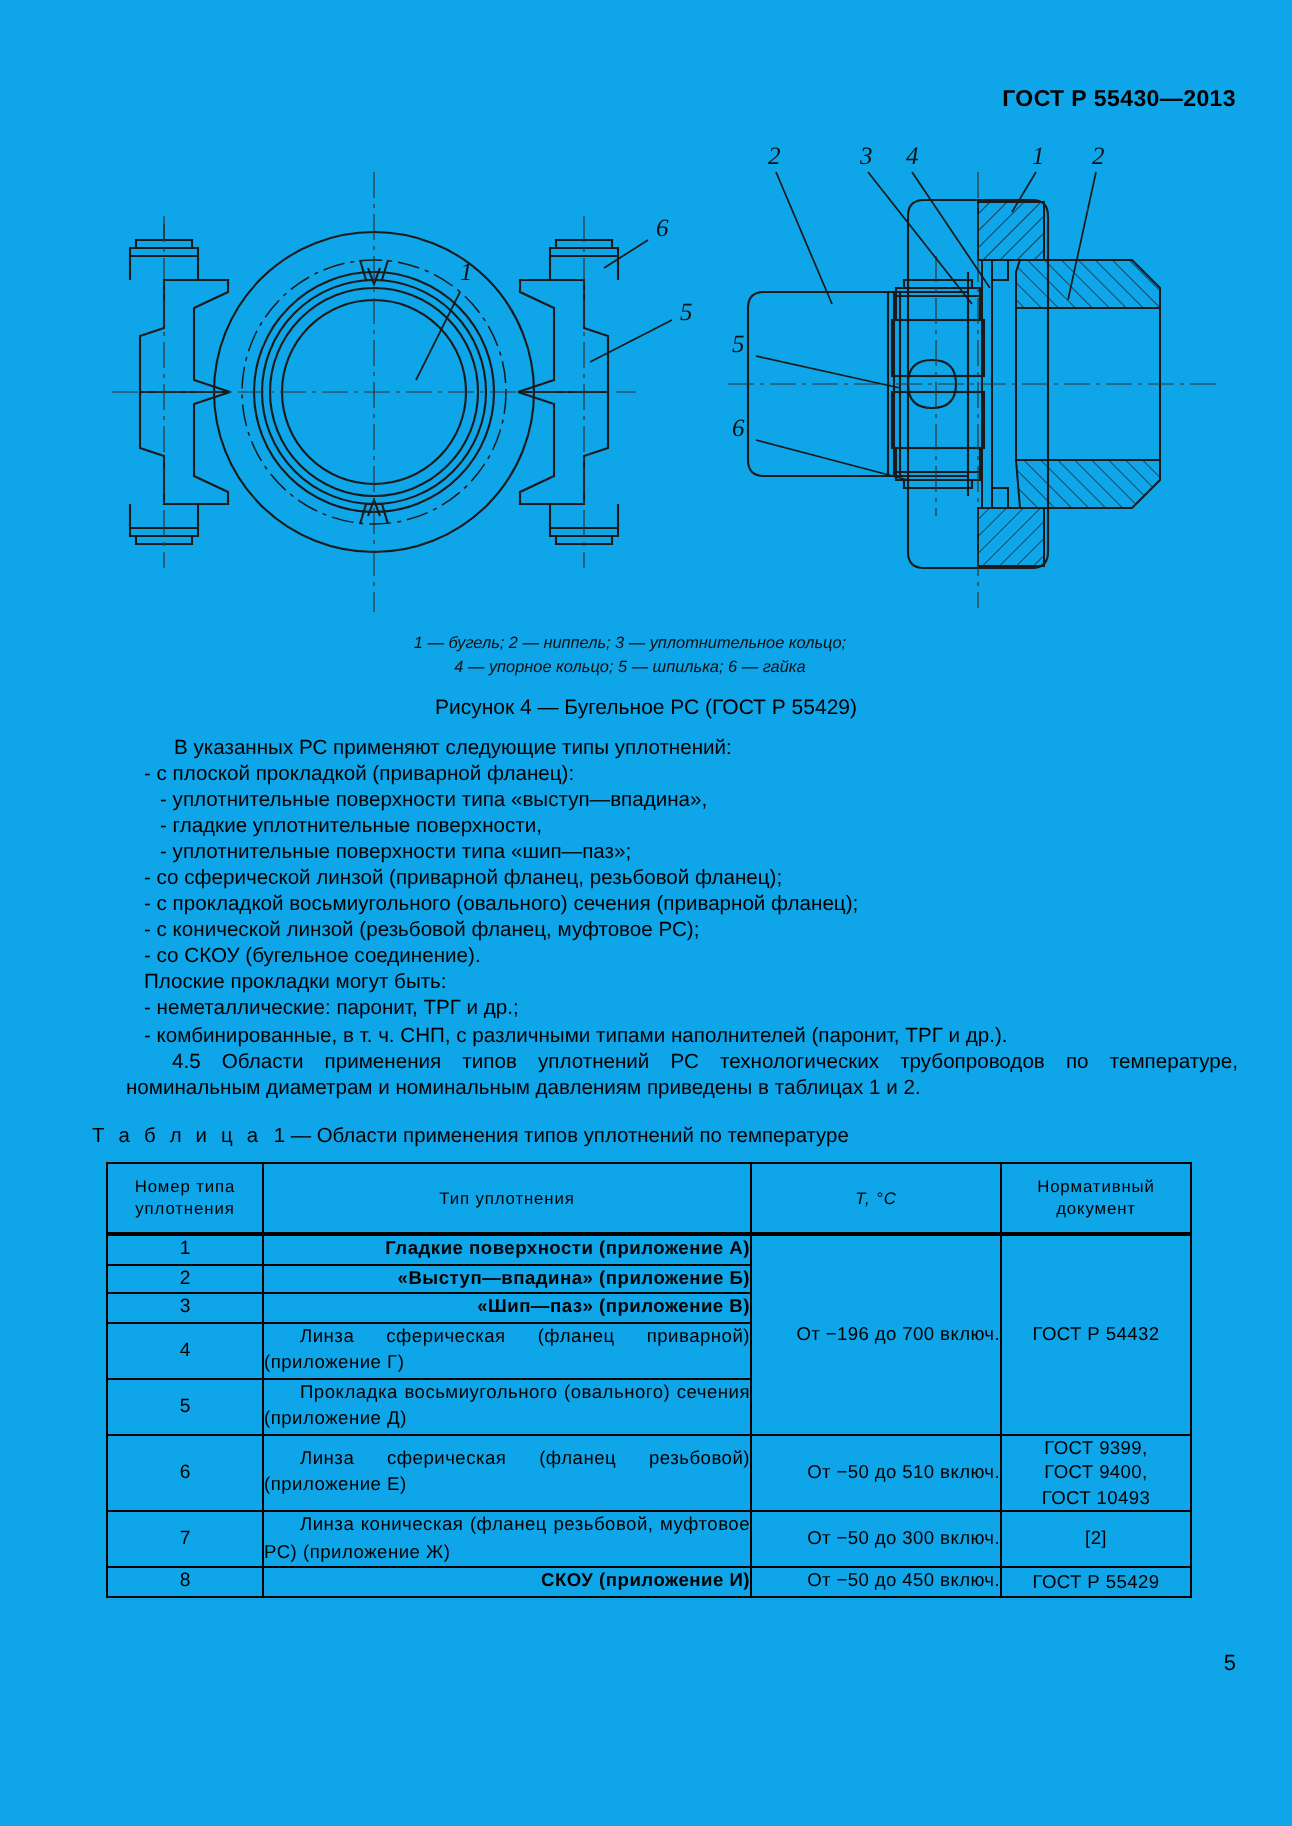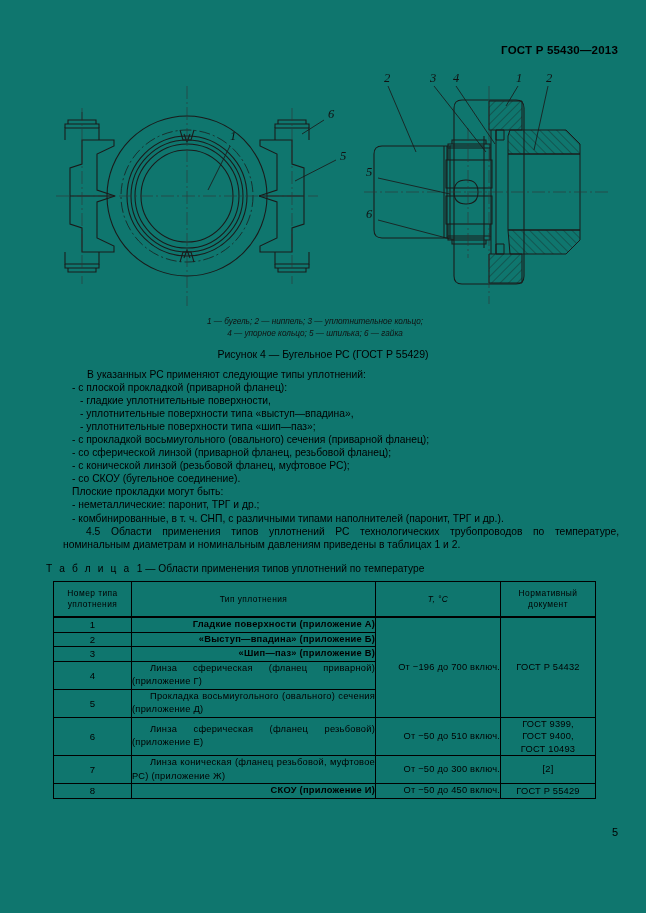--- a/index.html
+++ b/index.html
@@ -14,21 +14,21 @@
     font-family: "Liberation Sans", sans-serif;
     color: #000000;
     overflow: hidden;
   }
 
   .page {
     position: absolute;
     left: 0; top: 0;
     width: 646px;
     height: 913px;
-    background: #0f766e;
+    background: #0ea5e9;
   }
 
   
   .doc-header {
     position: absolute;
     top: 44px;
     right: 28px;
     font-size: 11.5px;
     font-weight: bold;
     letter-spacing: 0.2px;
@@ -339,25 +339,25 @@
   <div class="fig-legend">
     <span class="ln">1 — бугель; 2 — ниппель; 3 — уплотнительное кольцо;</span>
     <span class="ln">4 — упорное кольцо; 5 — шпилька; 6 — гайка</span>
   </div>
 
   <div class="fig-caption">Рисунок 4 — Бугельное РС (ГОСТ Р 55429)</div>
 
   <div class="body-text">
     <p class="ind-1">В указанных РС применяют следующие типы уплотнений:</p>
     <p class="lvl-1">- с плоской прокладкой (приварной фланец):</p>
+    <p class="lvl-2">- уплотнительные поверхности типа «выступ—впадина»,</p>
     <p class="lvl-2">- гладкие уплотнительные поверхности,</p>
-    <p class="lvl-2">- уплотнительные поверхности типа «выступ—впадина»,</p>
     <p class="lvl-2">- уплотнительные поверхности типа «шип—паз»;</p>
+    <p class="lvl-1">- со сферической линзой (приварной фланец, резьбовой фланец);</p>
     <p class="lvl-1">- с прокладкой восьмиугольного (овального) сечения (приварной фланец);</p>
-    <p class="lvl-1">- со сферической линзой (приварной фланец, резьбовой фланец);</p>
     <p class="lvl-1">- с конической линзой (резьбовой фланец, муфтовое РС);</p>
     <p class="lvl-1">- со СКОУ (бугельное соединение).</p>
     <p class="lvl-1">Плоские прокладки могут быть:</p>
     <p class="lvl-1">- неметаллические: паронит, ТРГ и др.;</p>
     <p class="lvl-1">- комбинированные, в т. ч. СНП, с различными типами наполнителей (паронит, ТРГ и др.).</p>
     <p class="para-45">4.5 Области применения типов уплотнений РС технологических трубопроводов по температуре, номинальным диаметрам и номинальным давлениям приведены в таблицах 1 и 2.</p>
   </div>
 
   <div class="table-caption">
     <span class="sp">Т а б л и ц а</span><span>&nbsp;&nbsp;</span><span>1</span><span>&nbsp;</span><span>— Области применения типов уплотнений по температуре</span>

